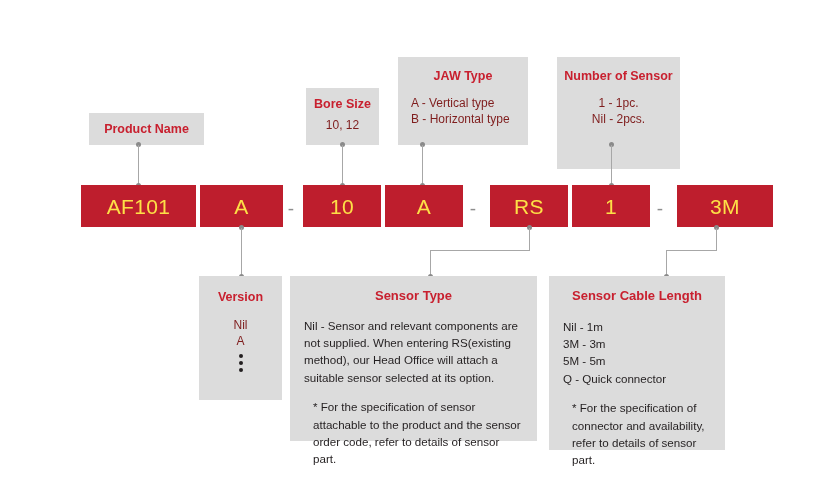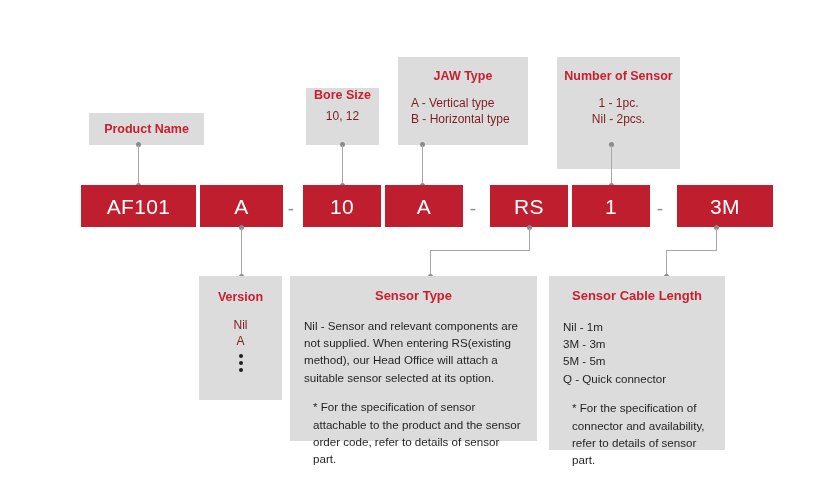--- a/index.html
+++ b/index.html
@@ -23,21 +23,21 @@
   .gray-box {
     position: absolute;
     background: #dcdcdc;
     box-sizing: border-box;
     color: #231f20;
   }
   .code-box {
     position: absolute;
     background: #be1e2d;
     box-sizing: border-box;
-    color: #ffffff;
+    color: #fde047;
     display: flex;
     align-items: center;
     justify-content: center;
     font-size: 21px;
     letter-spacing: 0.3px;
     line-height: 1;
   }
   .dash {
     position: absolute;
     color: #8e8e8e;
@@ -127,21 +127,21 @@
 </style>
 </head>
 <body>
 
 <div id="stage">
 
   <div class="gray-box label-only" style="left:89px; top:113px; width:115px; height:32px;">
     <div class="box-title">Product Name</div>
   </div>
 
-  <div class="gray-box" style="left:306px; top:88px; width:73px; height:57px; ">
+  <div class="gray-box" style="left:306px; top:88px; width:73px; height:57px; padding-top:9px;">
     <div class="box-title">Bore Size</div>
     <div class="box-lines center-lines" style="margin-top:5px;">
       <div>10, 12</div>
     </div>
   </div>
 
   <div class="gray-box" style="left:398px; top:57px; width:130px; height:88px; padding-top:12px;">
     <div class="box-title">JAW Type</div>
     <div class="box-lines left-lines" style="margin-top:11px; padding-left:13px;">
       <div>A - Vertical type</div>

